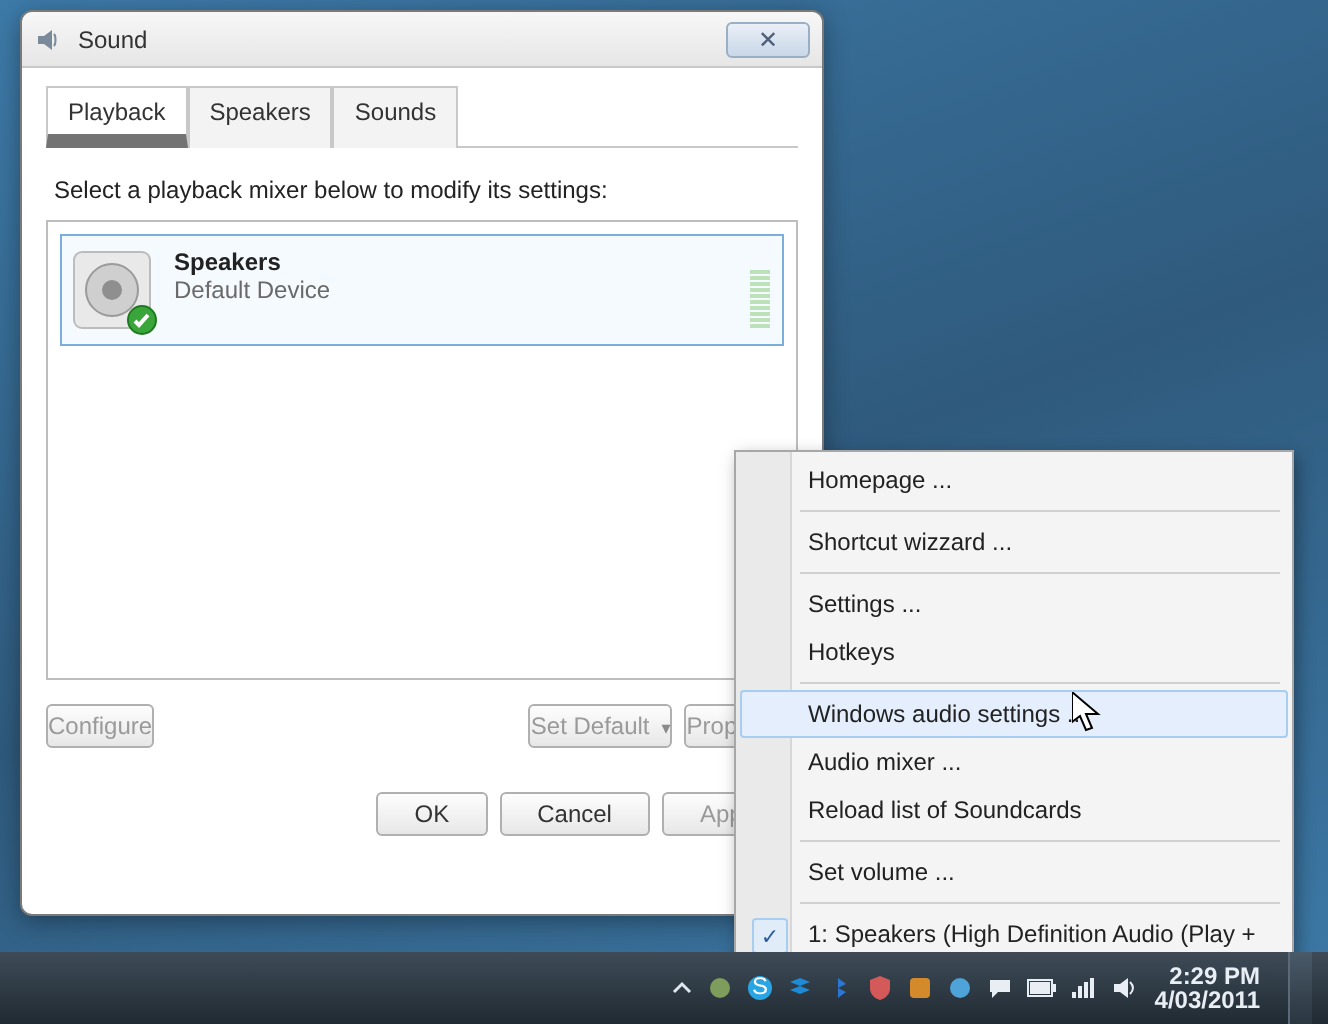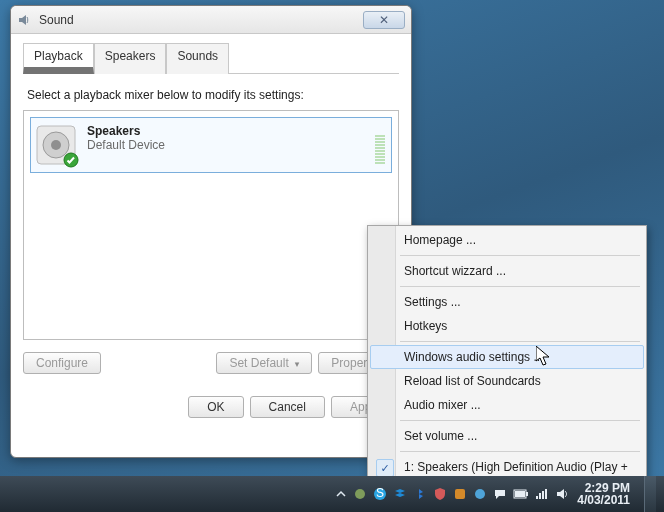--- a/index.html
+++ b/index.html
@@ -18,21 +18,21 @@
   .device-list { border:1px solid #bdbdbd; height:230px; padding:6px; overflow:auto; }
   .device-item { display:flex; gap:10px; padding:6px 4px; border:1px solid #7aaedc; background:#f5faff;justify-content:flex-end; }
   .dev-icon { width:42px; height:42px; position:relative; }
   .dev-icon svg{display:block;}
   .badge-check { position:absolute; right:-2px; bottom:-2px; }
   .dev-text .d-name { font-weight:bold; color:#222; }
   .dev-text .d-sub { color:#6a6a6a; }
   .vol-bars { margin-left:auto; display:flex; flex-direction:column-reverse; gap:1px; padding:2px; }
   .vol-bars span { display:block; width:10px; height:2px; background:#bde1b8; }
   .btn-row { display:flex; gap:6px; margin-top:12px; align-items:center; }
-  .btn { border:1px solid #b0b0b0; background:linear-gradient(#fdfdfd,#e7e7e7); padding:3px 12px; color:#555; border-radius:3px; }
+  .btn { border:1px solid #b0b0b0; background:linear-gradient(#fdfdfd,#e7e7e7); padding:3px 0; color:#555; border-radius:3px; }
   .btn.disabled { color:#9a9a9a; }
   .btn.split::after { content:"▾"; margin-left:6px; font-size:9px; color:#8a8a8a; }
   .spacer { flex:1; }
   .dlg-footer { margin-top:12px; display:flex; justify-content:flex-end; gap:6px; padding:0 12px 12px 12px; }
   .dlg-footer .btn { padding:3px 18px; color:#333; }
   .dlg-footer .btn.disabled { color:#9a9a9a; }
   
   .menu { position:absolute; left:367px; top:225px; width:280px; background:#f4f4f4; border:1px solid #a7a7a7; box-shadow:2px 3px 8px rgba(0,0,0,.35); padding:2px; }
   .menu .gutter { position:absolute; left:0; top:0; bottom:0; width:28px; background:#eaeaea; border-right:1px solid #d7d7d7; }
   .menu-item { position:relative; padding:5px 12px 5px 34px; color:#222; }
@@ -120,22 +120,22 @@
 <div class="menu">
   <div class="gutter"></div>
   <div class="menu-item">Homepage ...</div>
   <div class="menu-sep"></div>
   <div class="menu-item">Shortcut wizzard ...</div>
   <div class="menu-sep"></div>
   <div class="menu-item">Settings ...</div>
   <div class="menu-item">Hotkeys</div>
   <div class="menu-sep"></div>
   <div class="menu-item hover">Windows audio settings ...</div>
+  <div class="menu-item">Audio mixer ...</div>
   <div class="menu-item">Reload list of Soundcards</div>
-  <div class="menu-item">Audio mixer ...</div>
   <div class="menu-sep"></div>
   <div class="menu-item">Set volume ...</div>
   <div class="menu-sep"></div>
   <div class="menu-item">
     <span class="menu-check">✓</span>
     <span>1: Speakers (High Definition Audio    (Play + Rec)</span>
   </div>
   <div class="menu-sep"></div>
   <div class="menu-item">Exit</div>
 </div>

